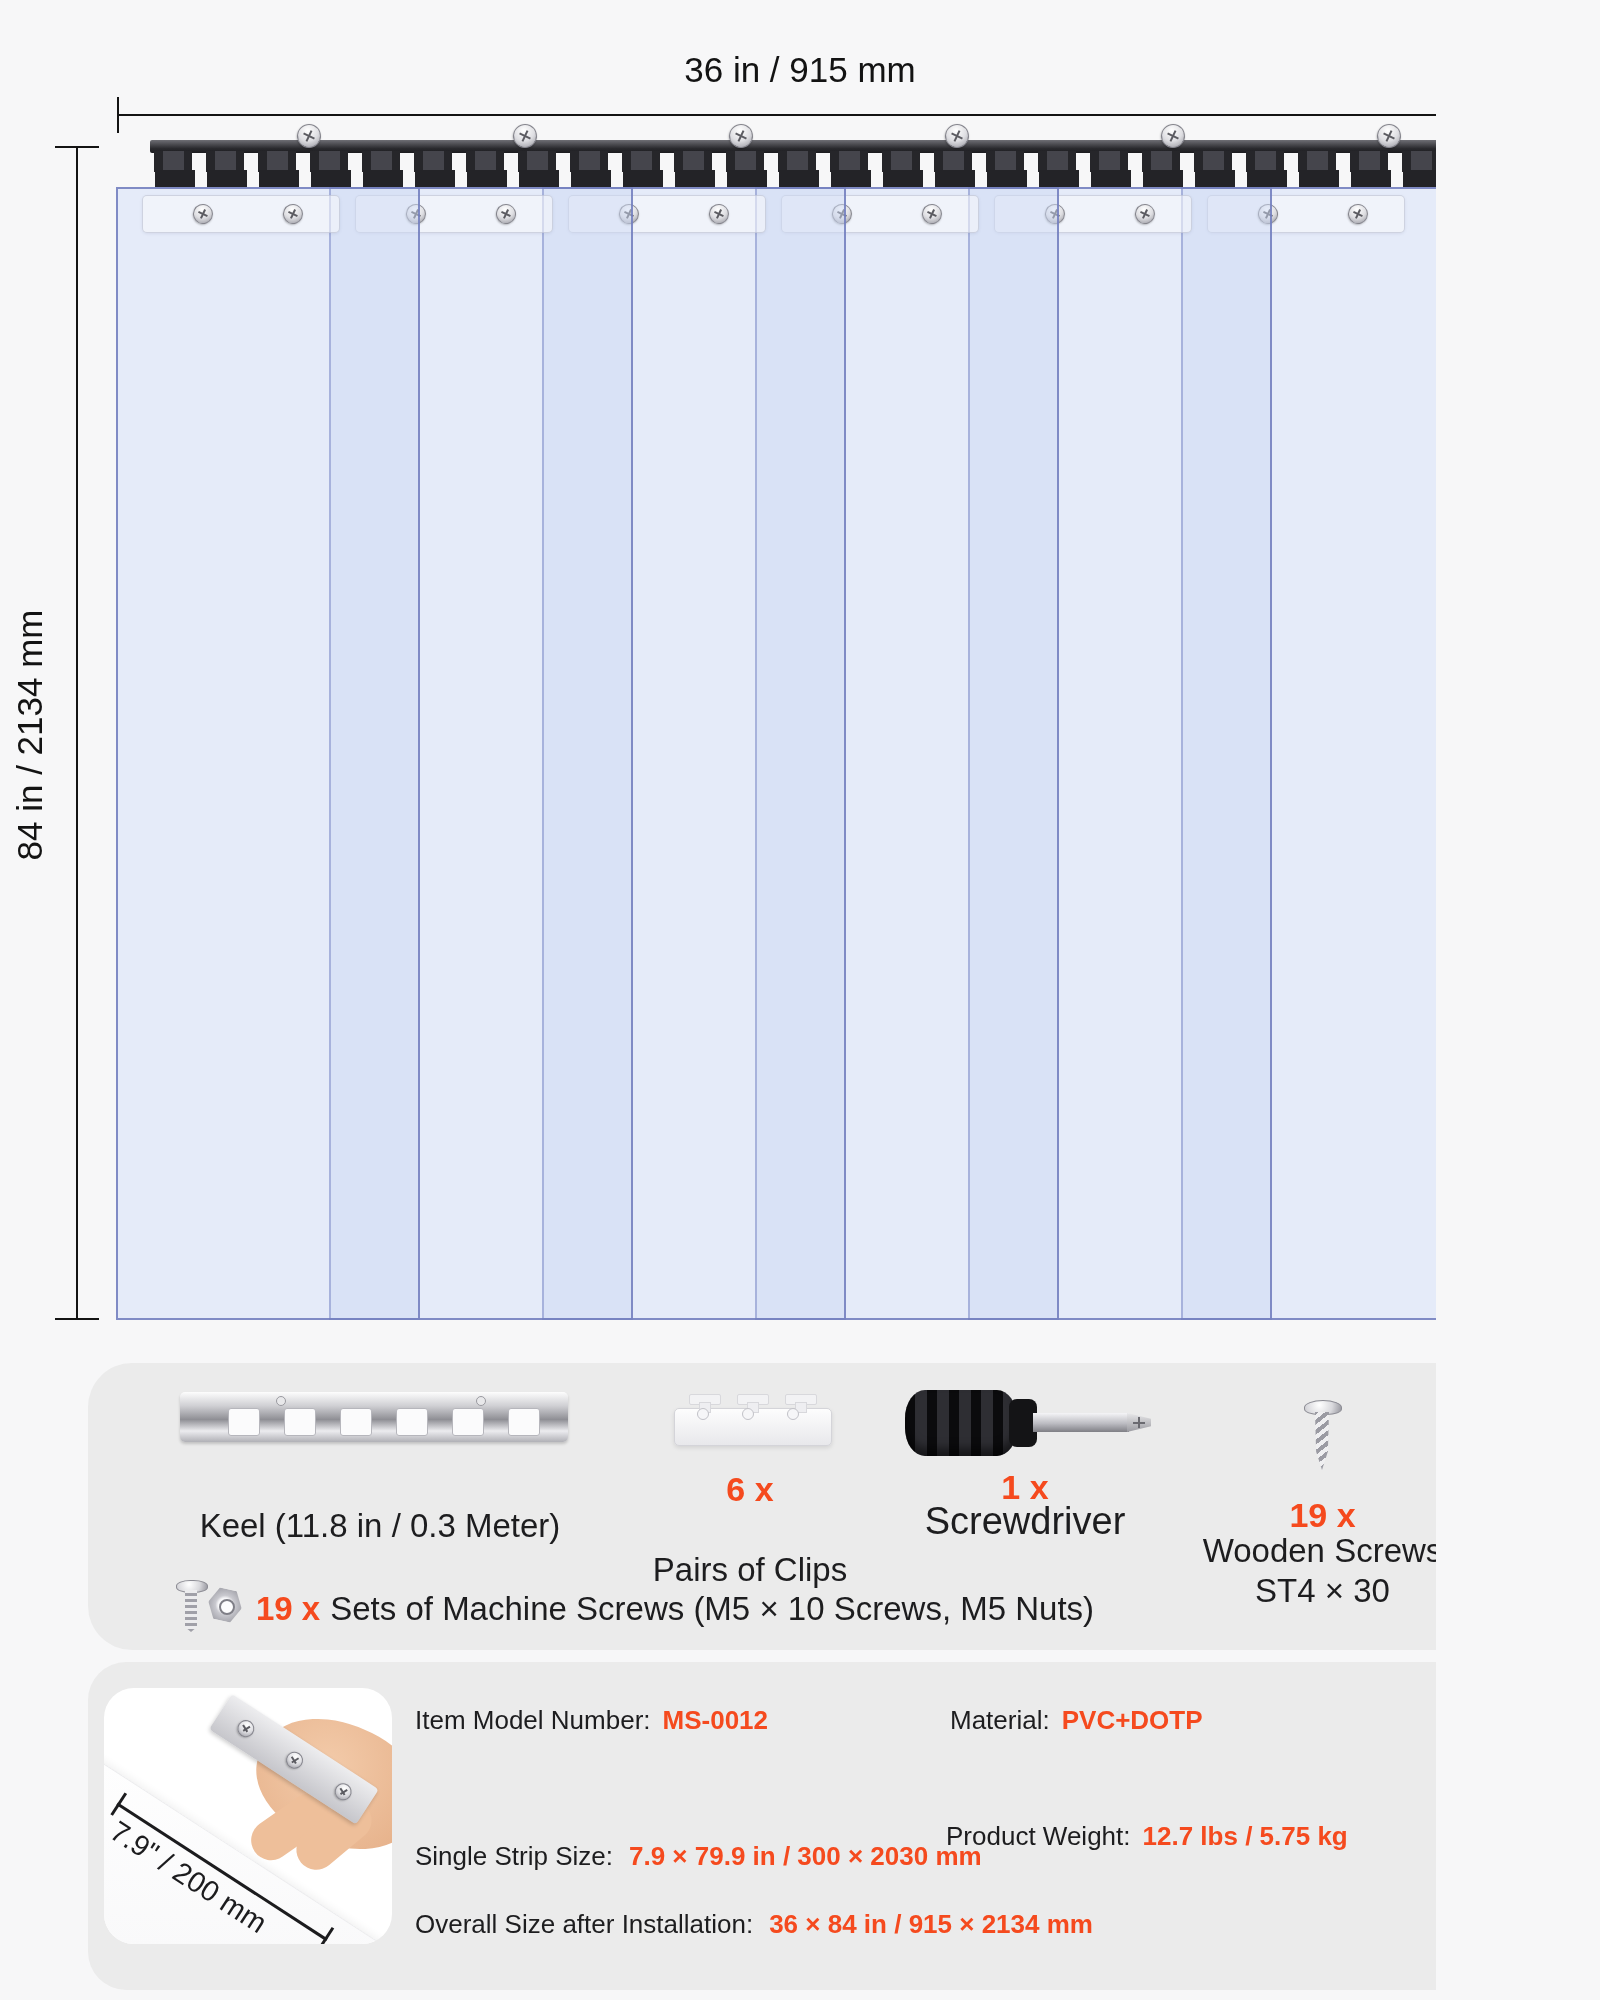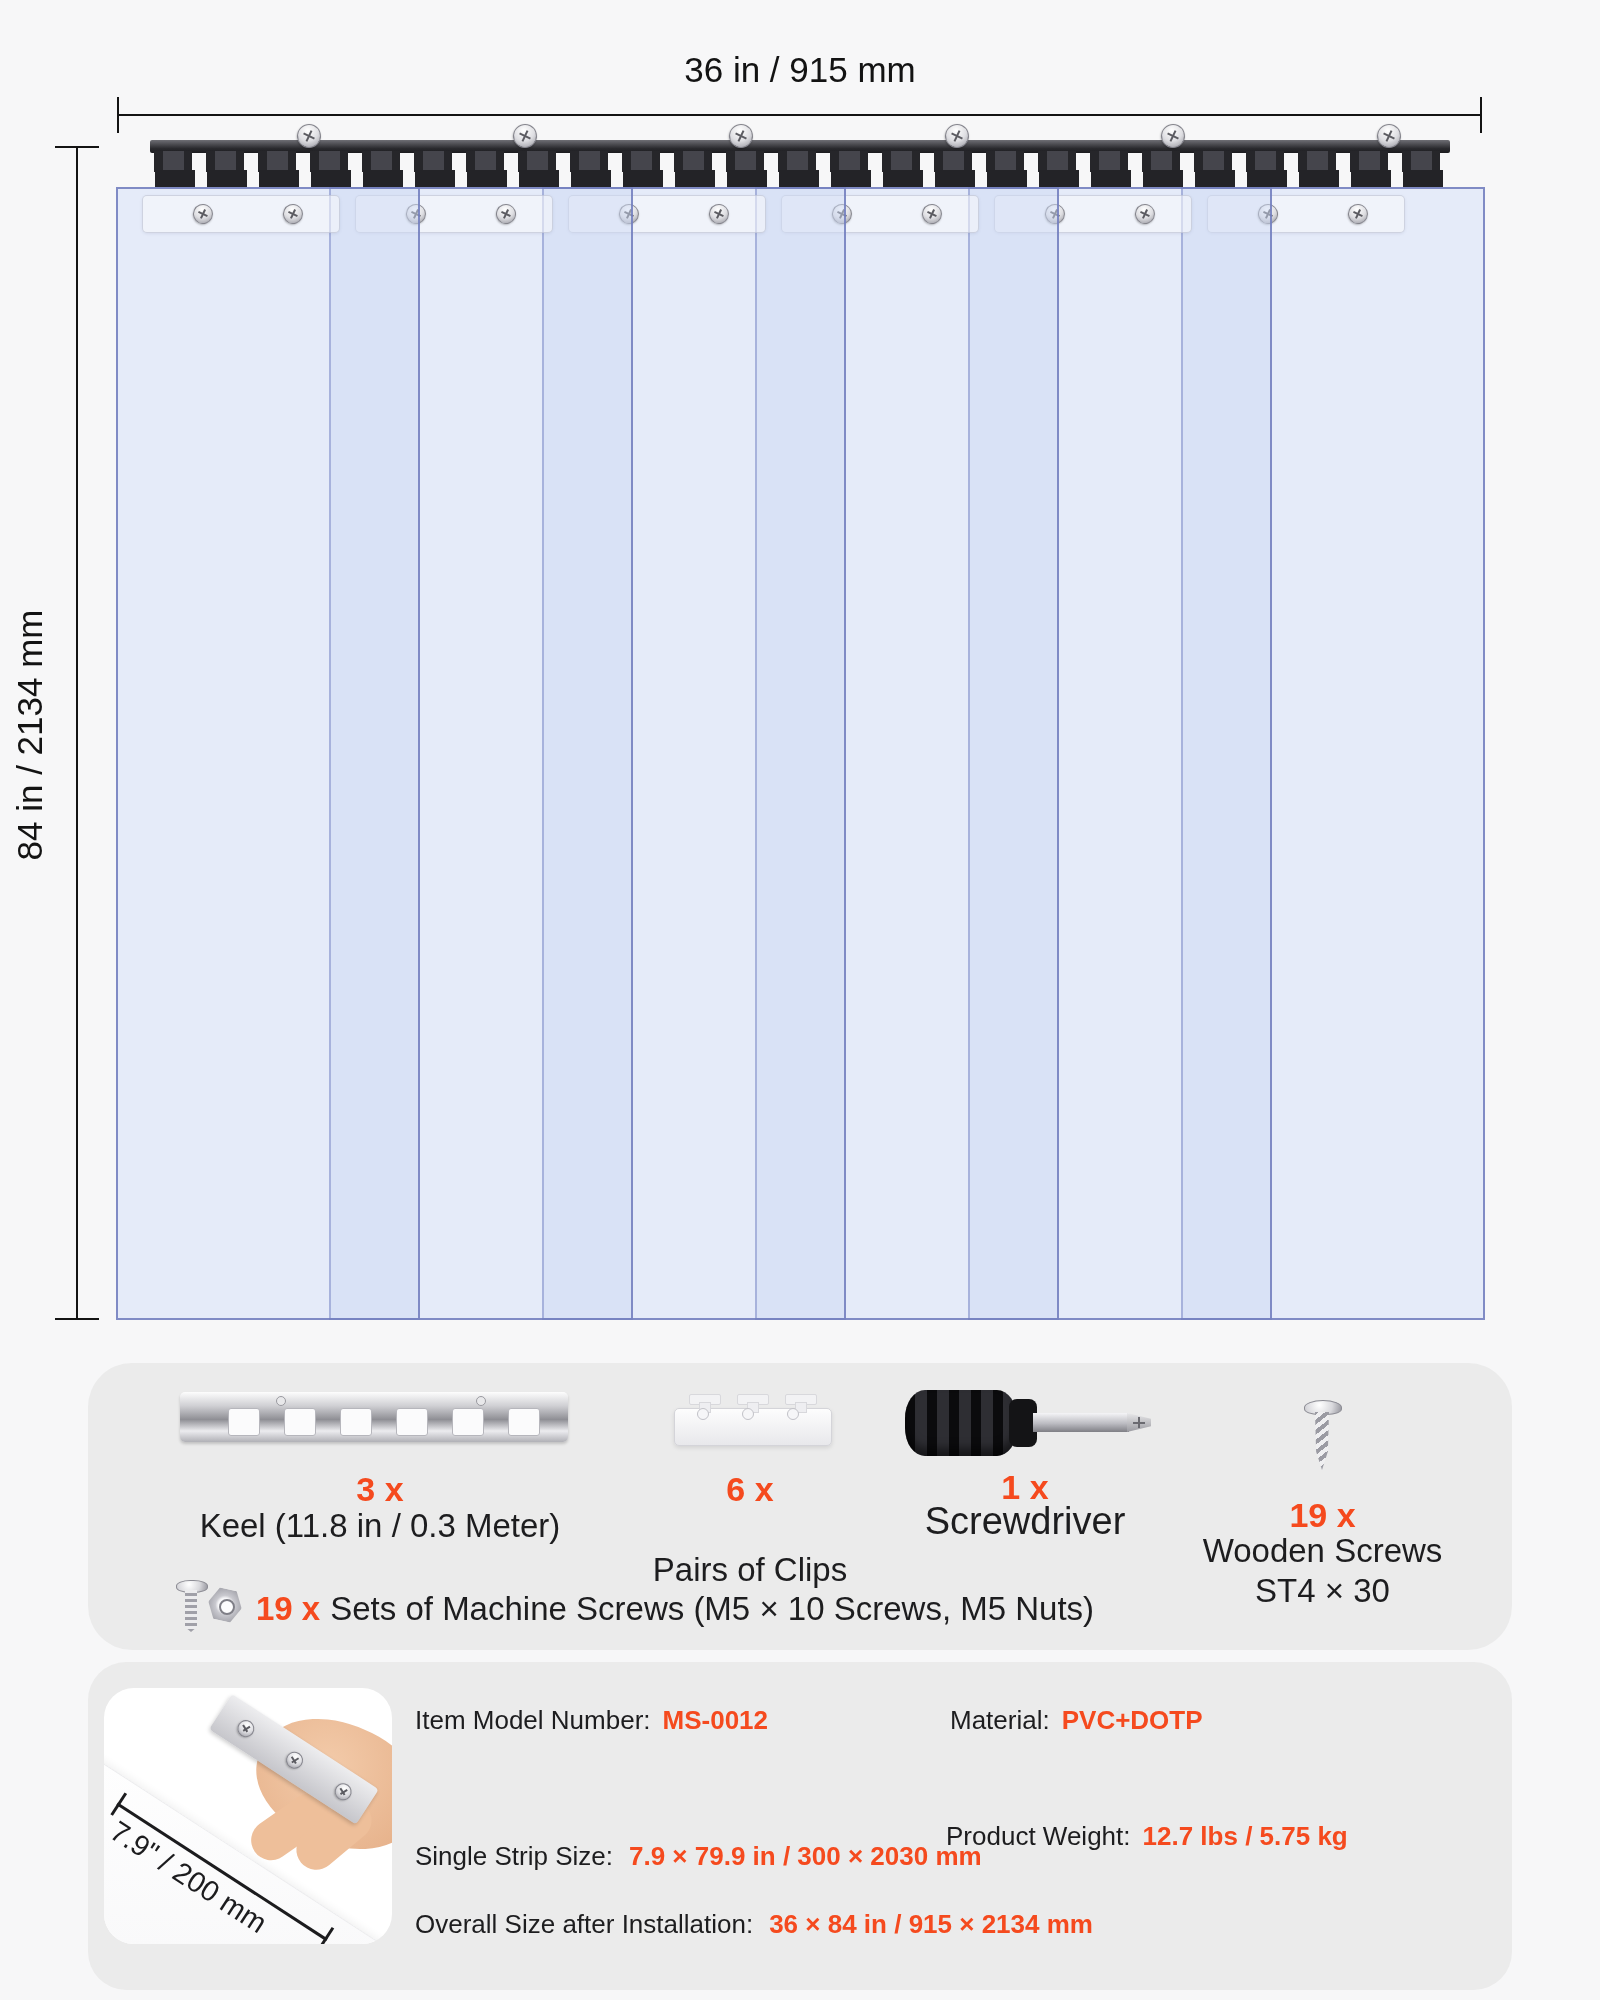--- a/index.html
+++ b/index.html
@@ -1,16 +1,16 @@
 <!DOCTYPE html>
 <html><head>
 <meta charset="utf-8">
 <style>
   html,body{margin:0;padding:0;background:#f7f7f8;}
-  .canvas{position:relative;width:1600px;height:2000px;background:#f7f7f8;overflow:hidden;
+  .canvas{position:relative;width:1436px;height:2000px;background:#f7f7f8;overflow:hidden;
           font-family:"Liberation Sans", sans-serif;color:#1d1d1f;}
 
   
   .dim-line-h{position:absolute;left:118px;top:114px;width:1364px;border-top:2px solid #141414;}
   .dim-tick-v{position:absolute;width:2px;height:36px;background:#141414;top:97px;}
   .dim-line-v{position:absolute;left:76px;top:147px;width:2px;height:1173px;background:#141414;}
   .dim-tick-h{position:absolute;height:2px;width:44px;background:#141414;left:55px;}
   .dim-label-top{position:absolute;left:600px;top:50px;width:400px;text-align:center;
                  font-size:35px;font-weight:500;color:#131313;}
   .dim-label-left{position:absolute;left:-120px;top:715px;width:300px;height:40px;text-align:center;
@@ -192,21 +192,20 @@
   <div class="keel-img" id="keel-img">
       <div class="keel-slot" style="left: 48px;"></div>
       <div class="keel-slot" style="left: 104px;"></div>
       <div class="keel-slot" style="left: 160px;"></div>
       <div class="keel-slot" style="left: 216px;"></div>
       <div class="keel-slot" style="left: 272px;"></div>
       <div class="keel-slot" style="left: 328px;"></div>
       <div class="keel-hole" style="left: 96px;"></div>
       <div class="keel-hole" style="left: 296px;"></div>
     </div>
-  <div class="count-label" style="left:180px;top:1470px;width:400px;">3 x</div>
   <div class="item-name" style="left:128px;top:1507px;width:504px;">Keel (11.8 in / 0.3 Meter)</div>
 
   <div class="clips-img" id="clips-img">
     <div class="clips-plate"></div>
   <div class="clips-tab-cap" style="left: 15px;"></div>
       <div class="clips-tab-stem" style="left: 25px;"></div>
       <div class="clips-tab-cap" style="left: 63px;"></div>
       <div class="clips-tab-stem" style="left: 73px;"></div>
       <div class="clips-tab-cap" style="left: 111px;"></div>
       <div class="clips-tab-stem" style="left: 121px;"></div>

